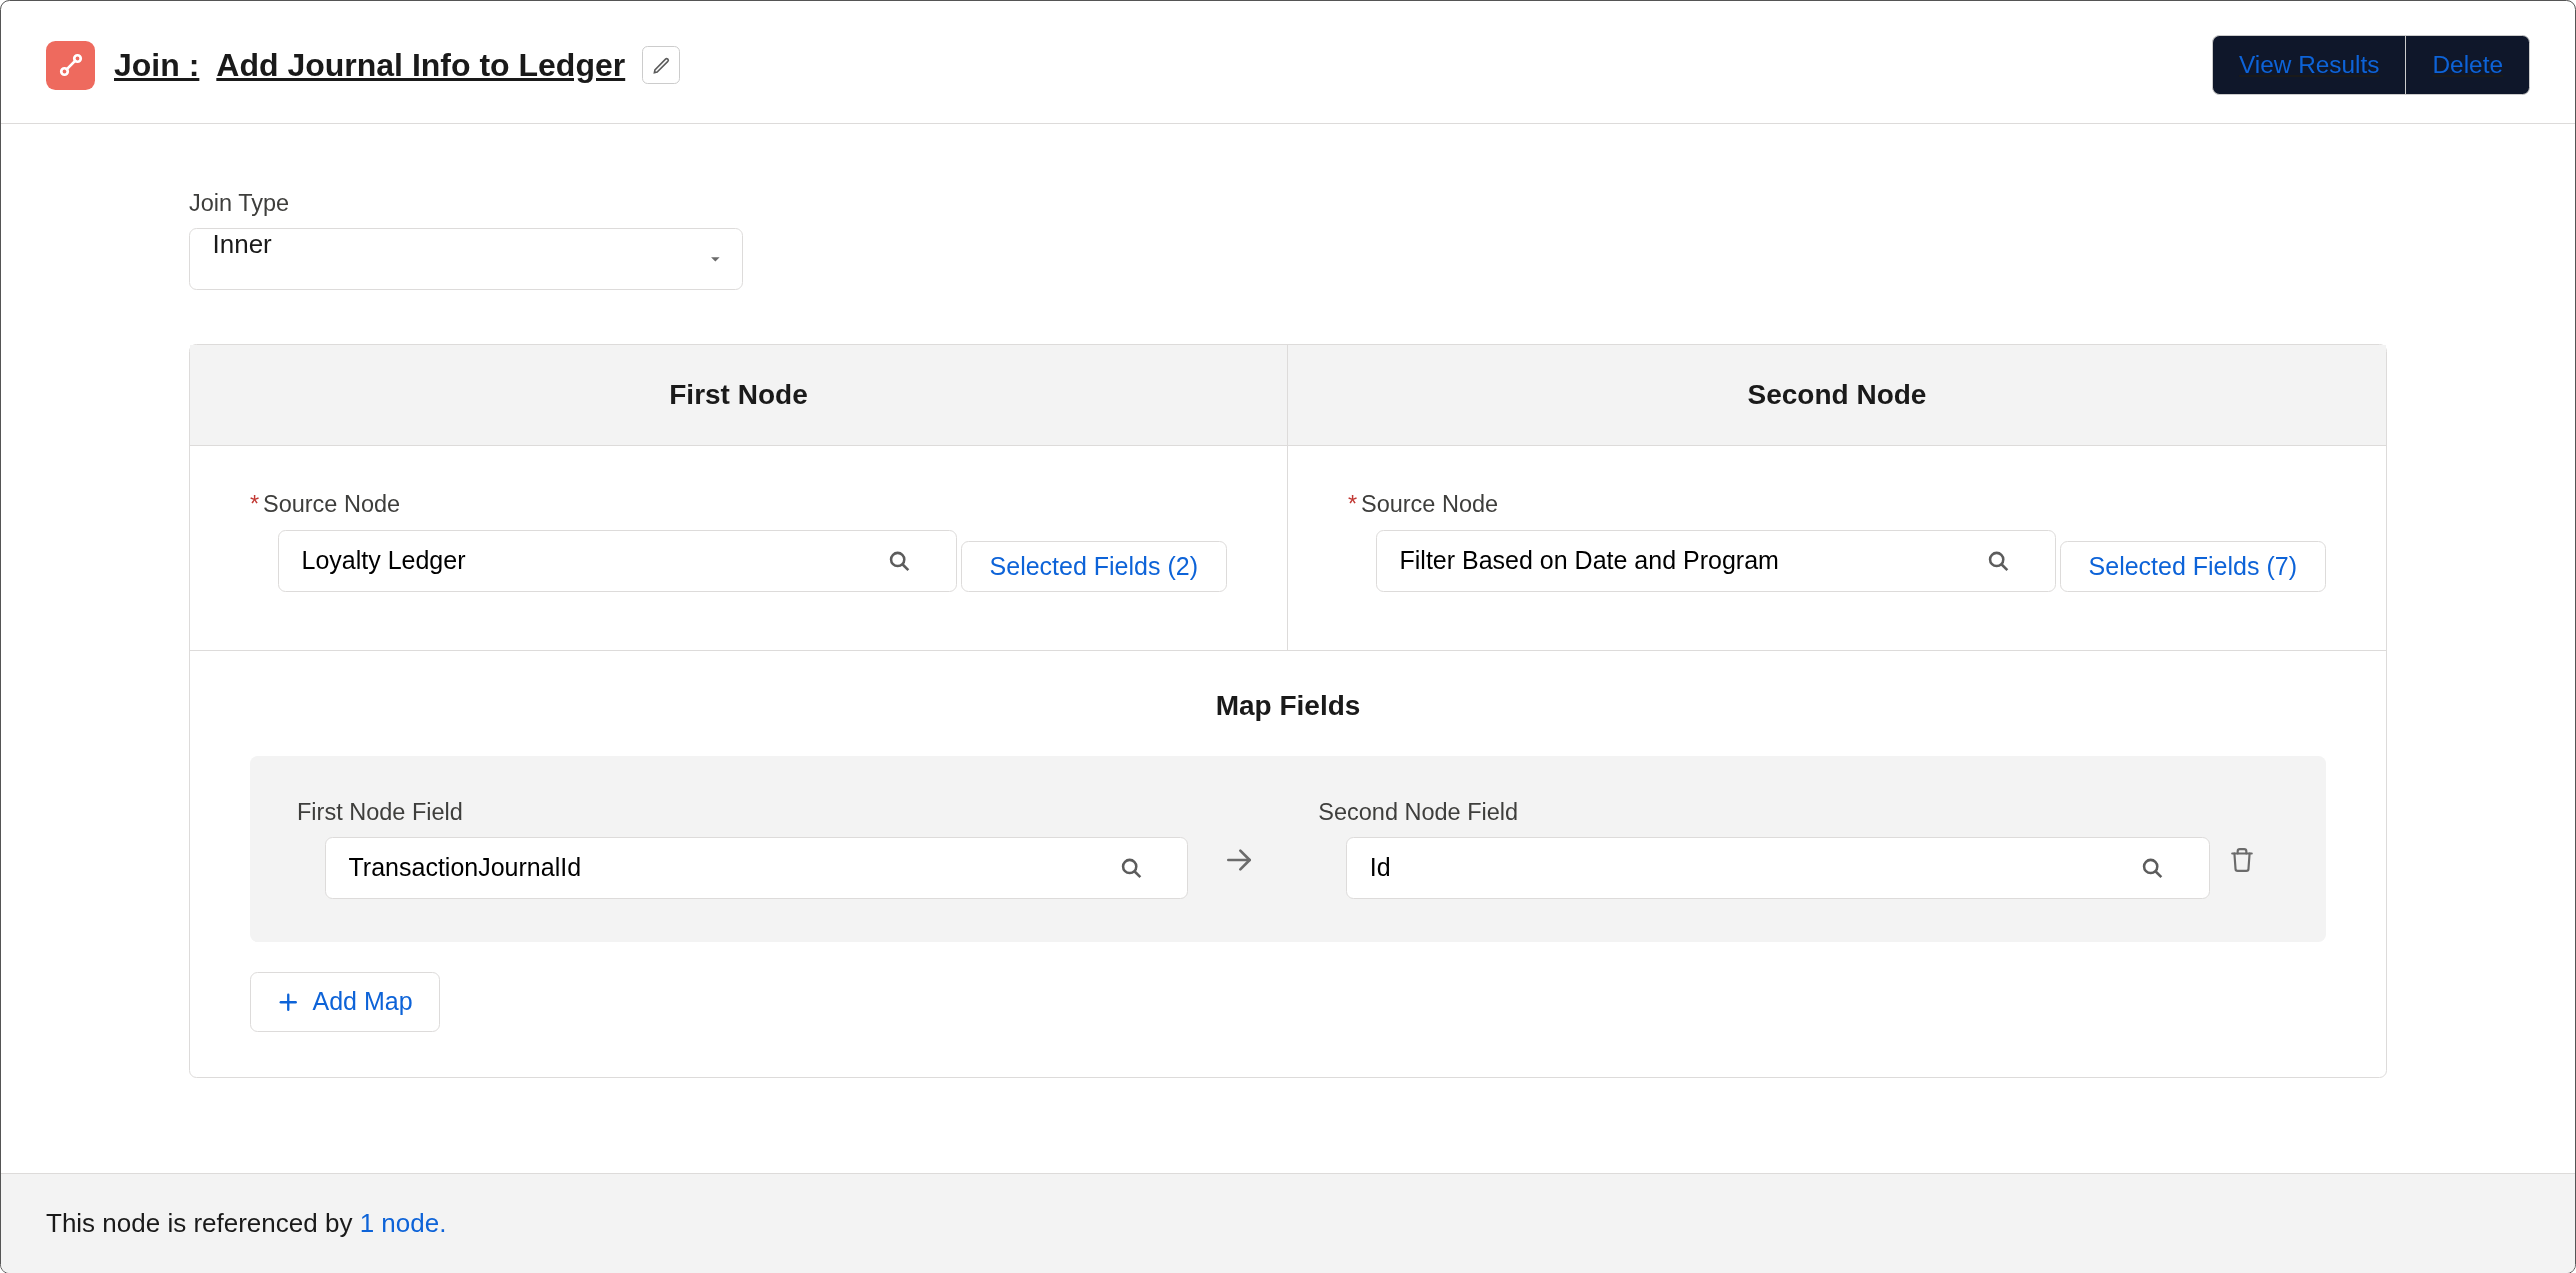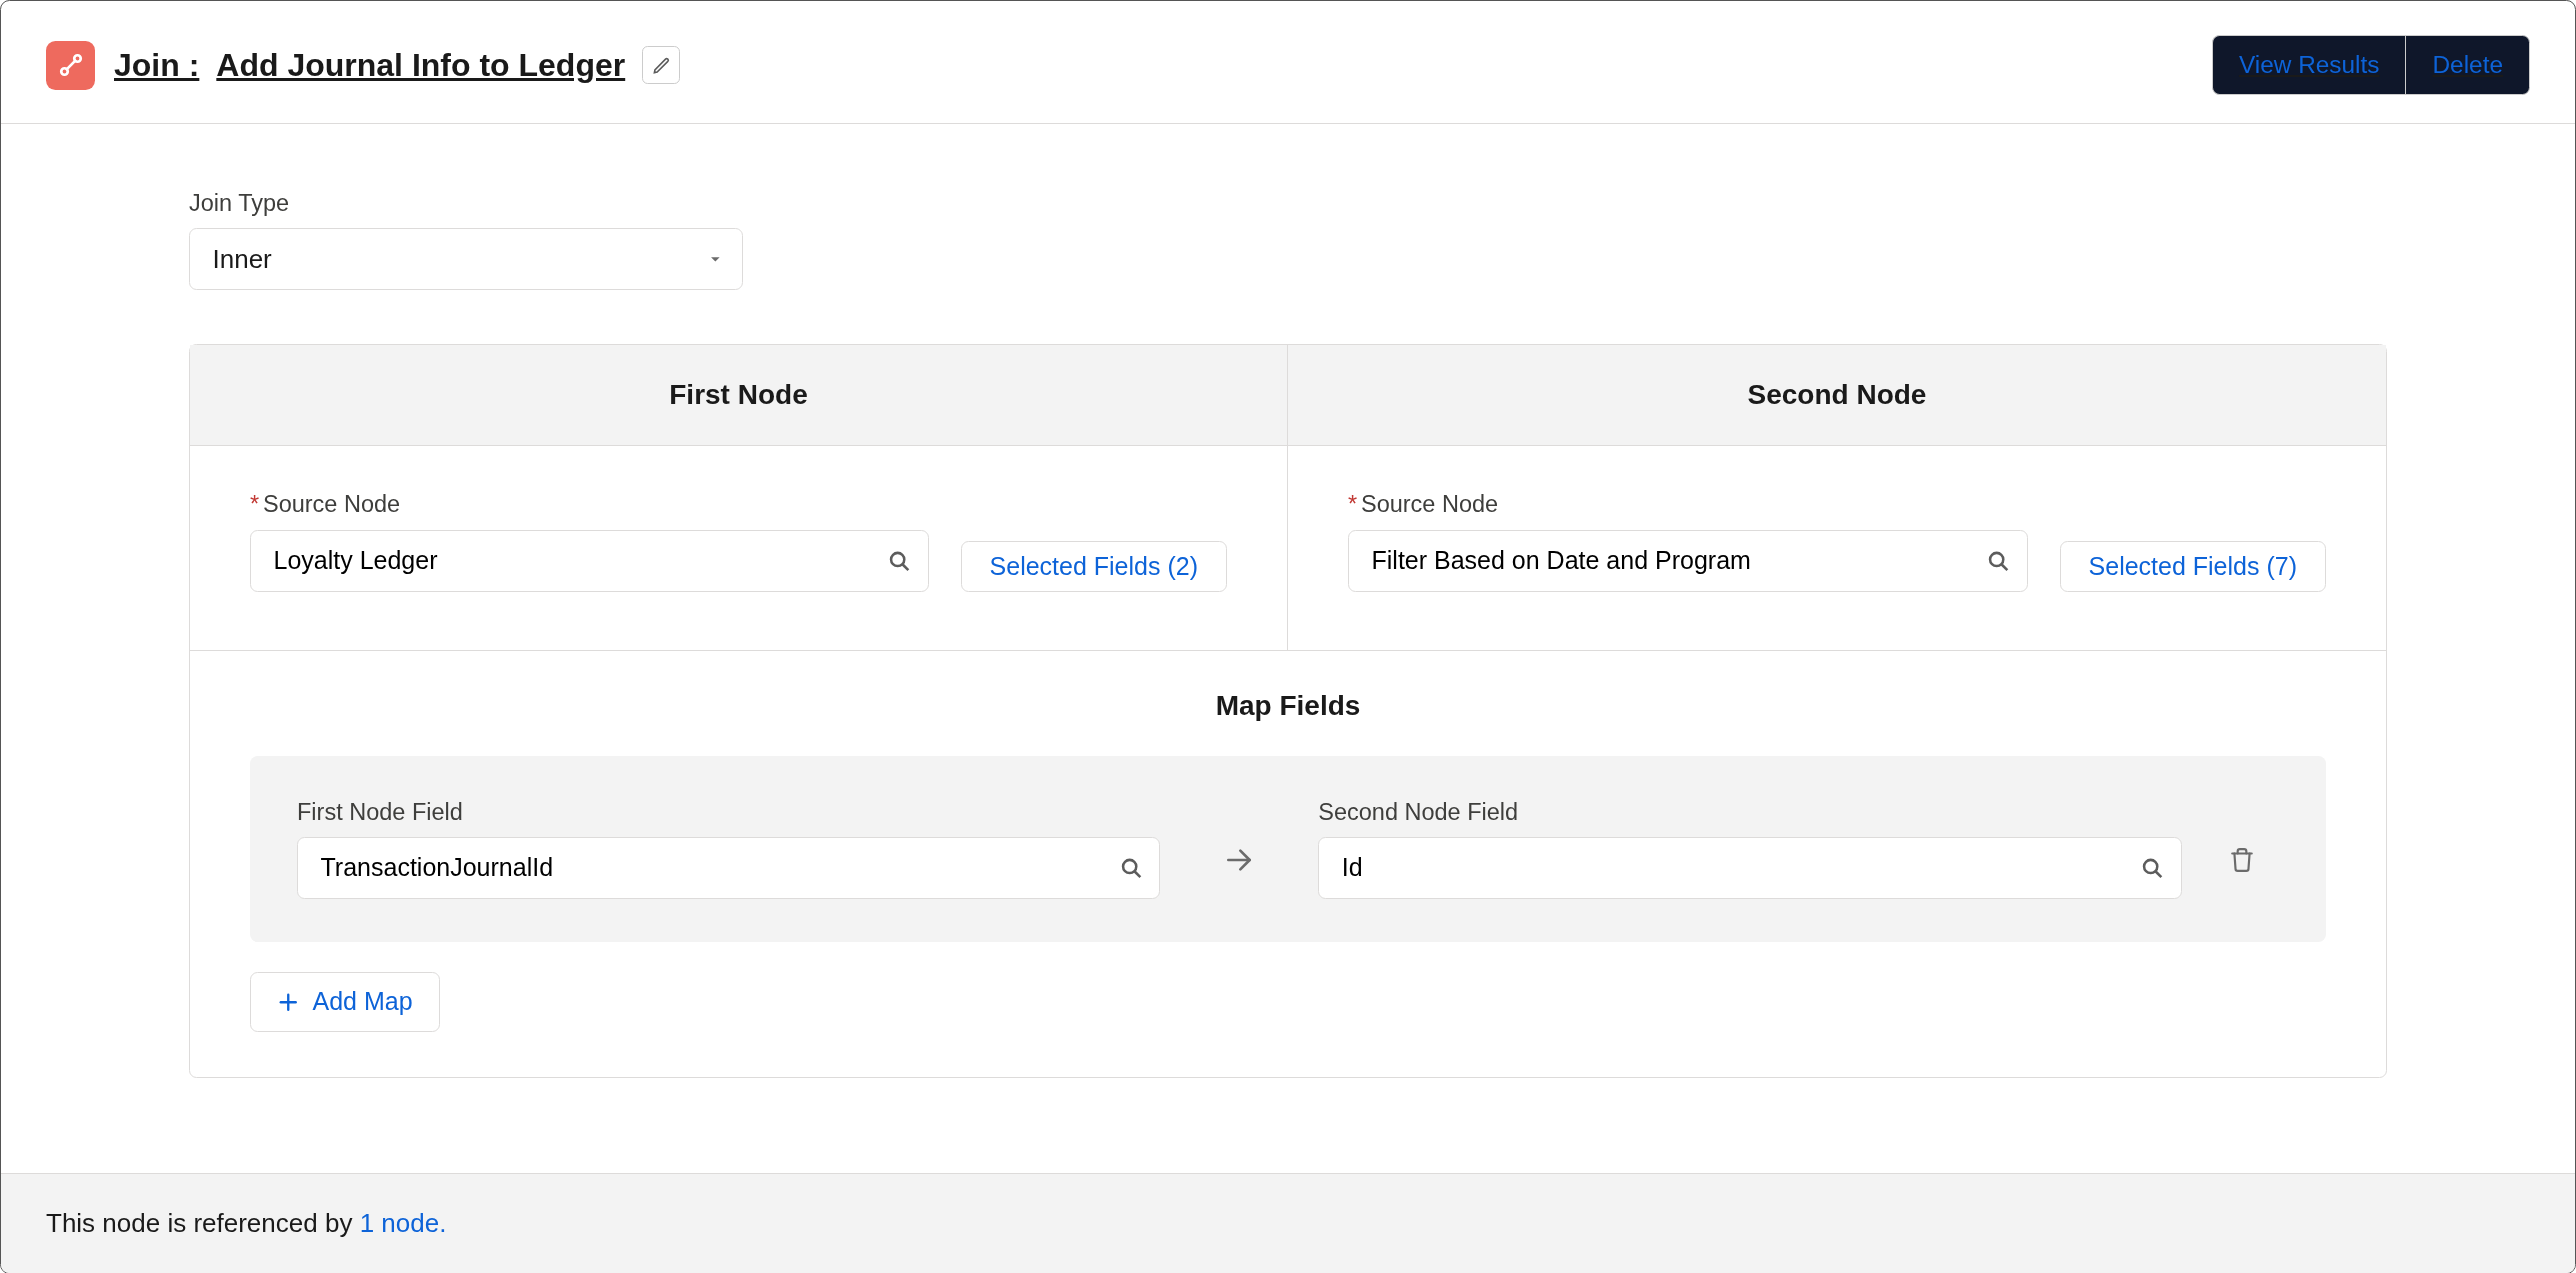--- a/index.html
+++ b/index.html
@@ -89,21 +89,21 @@
   .select {
     position:relative;
     width: 554px;
   }
   .select-box {
     border: 1.9px solid var(--border);
     border-radius: 7.5px;
     height: 62px;
     font-size: 26px;
     padding: 0 47px 0 22.5px;
-    display:flex; align-items:center;
+    display:flex; align-items:flex-start;
     background:#fff;
     cursor:pointer;
   }
   .select .arrow {
     position:absolute; right:17px; top:50%; transform:translateY(-50%);
     pointer-events:none;
   }
   .panel {
     margin-top: 54px;
     border: 1.9px solid var(--border);
@@ -132,20 +132,21 @@
   }
   .lookup-wrap { flex:1; }
   .lookup { position:relative; }
   .lookup input {
     width:100%; height:62px;
     border: 1.9px solid var(--border);
     border-radius: 7.5px;
     font-size: 25px;
     padding: 0 56px 0 22.5px;
     background:#fff;
+    margin-left:28px;
   }
   .lookup .search {
     position:absolute; right:17px; top:50%; transform:translateY(-50%);
     color:#5c5c5c; pointer-events:none;
   }
   .chip-btn {
     height:51px;
     border: 1.9px solid var(--border);
     border-radius: 7.5px;
     background:#fff;

